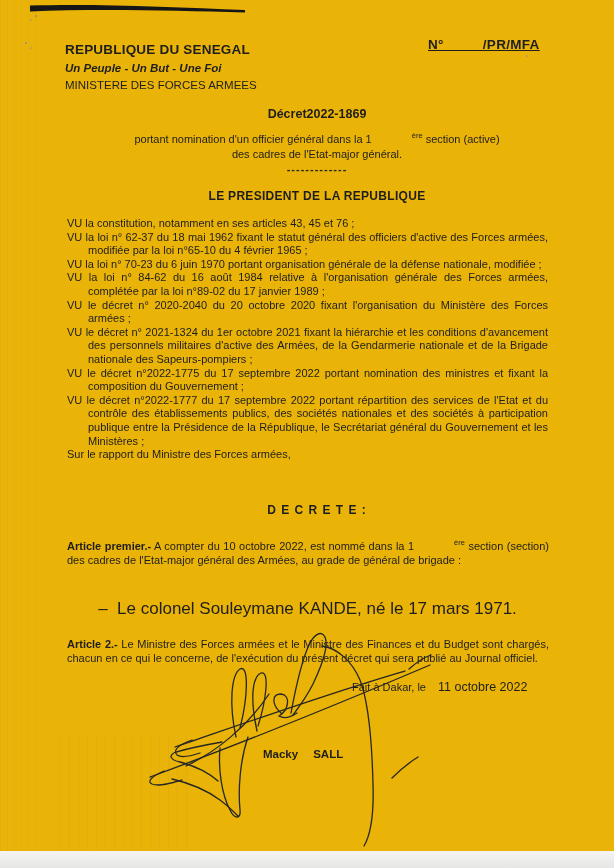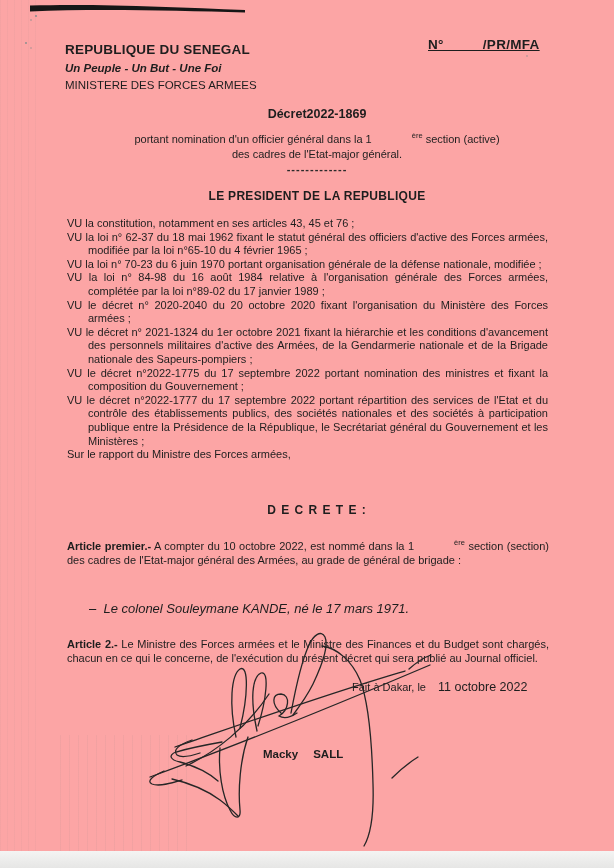--- a/index.html
+++ b/index.html
@@ -1,18 +1,18 @@
 <!DOCTYPE html>
 <html><head>
 <meta charset="utf-8">
 <style>
   html,body{margin:0;padding:0;background:#888;}
   .page{
     position:relative;width:614px;height:868px;margin:0 auto;
-    background:#fca5a5;overflow:hidden;
+    background:#eab308;overflow:hidden;
     font-family:"Liberation Sans",sans-serif;color:#1e1e1e;
   }
   .abs{position:absolute;}
   
   .country{left:65px;top:42px;font-size:13.5px;font-weight:bold;letter-spacing:.2px;}
   .motto{left:65px;top:62px;font-size:11.5px;font-style:italic;font-weight:bold;}
   .ministry{left:65px;top:79px;font-size:11.5px;}
   .refnum{left:428px;top:37px;font-size:13.5px;font-weight:bold;letter-spacing:.3px;text-decoration:underline;}
   
   .center-col{left:67px;width:500px;text-align:center;}
@@ -22,21 +22,21 @@
   .separator{top:163px;font-size:11px;font-weight:bold;letter-spacing:1px;color:#2a2a2a;}
   .president{top:189px;font-size:12px;font-weight:bold;letter-spacing:.3px;}
   
   .bodytext{font-size:11px;line-height:13.6px;text-align:justify;}
   .vu-block{left:67px;top:217px;width:481px;}
   .vu-item{padding-left:21px;text-indent:-21px;}
   .vu-item .marker{font-weight:normal;}
   .closing-line{padding-left:0;text-indent:0;}
   .decrete{top:503px;font-size:12px;font-weight:bold;letter-spacing:1px;}
   .article1{left:67px;top:540px;width:482px;}
-  .appointment{left:89px;top:602px;width:420px;font-size:13px;line-height:13.6px;padding-left:17px;text-indent:-17px;text-align:left;font-style:italic;}
+  .appointment{left:89px;top:602px;width:420px;font-size:17px;line-height:13.6px;padding-left:17px;text-indent:-17px;text-align:center;}
   .article2{left:67px;top:638px;width:482px;}
   .lead{font-weight:bold;}
   .sup{font-size:7.5px;vertical-align:super;line-height:0;padding-left:40px;}
   
   .signoff{left:352px;top:680px;font-size:11px;white-space:nowrap;}
   .signoff .date{font-weight:normal;font-size:12.5px;margin-left:12px;}
   .signer{left:263px;top:748px;font-size:11.5px;white-space:nowrap;font-weight:bold;}
   .signer .last{margin-left:15px;}
   
   .left-band{left:0;top:0;width:42px;height:100%;
@@ -69,21 +69,21 @@
     <span>portant nomination d'un officier général dans la 1</span><span class="sup">ère</span><span> section (active)</span><br>
     <span>des cadres de l'Etat-major général.</span>
   </div>
   <div class="abs center-col separator">-------------</div>
   <div class="abs center-col president">LE PRESIDENT DE LA REPUBLIQUE</div>
 
   <div class="abs vu-block bodytext">
     <div class="vu-item"><span class="marker">VU</span> <span>la constitution, notamment en ses articles 43, 45 et 76 ;</span></div>
     <div class="vu-item"><span class="marker">VU</span> <span>la loi n° 62-37 du 18 mai 1962 fixant le statut général des officiers d'active des Forces armées, modifiée par la loi n°65-10 du 4 février 1965 ;</span></div>
     <div class="vu-item"><span class="marker">VU</span> <span>la loi n° 70-23 du 6 juin 1970 portant organisation générale de la défense nationale, modifiée ;</span></div>
-    <div class="vu-item"><span class="marker">VU</span> <span>la loi n° 84-98 du 16 août 1984 relative à l'organisation générale des Forces armées, complétée par la loi n°89-02 du 17 janvier 1989 ;</span></div>
+    <div class="vu-item"><span class="marker">VU</span> <span>la loi n° 84-62 du 16 août 1984 relative à l'organisation générale des Forces armées, complétée par la loi n°89-02 du 17 janvier 1989 ;</span></div>
     <div class="vu-item"><span class="marker">VU</span> <span>le décret n° 2020-2040 du 20 octobre 2020 fixant l'organisation du Ministère des Forces armées ;</span></div>
     <div class="vu-item"><span class="marker">VU</span> <span>le décret n° 2021-1324 du 1er octobre 2021 fixant la hiérarchie et les conditions d'avancement des personnels militaires d'active des Armées, de la Gendarmerie nationale et de la Brigade nationale des Sapeurs-pompiers ;</span></div>
     <div class="vu-item"><span class="marker">VU</span> <span>le décret n°2022-1775 du 17 septembre 2022 portant nomination des ministres et fixant la composition du Gouvernement ;</span></div>
     <div class="vu-item"><span class="marker">VU</span> <span>le décret n°2022-1777 du 17 septembre 2022 portant répartition des services de l'Etat et du contrôle des établissements publics, des sociétés nationales et des sociétés à participation publique entre la Présidence de la République, le Secrétariat général du Gouvernement et les Ministères ;</span></div>
     <div class="closing-line">Sur le rapport du Ministre des Forces armées,</div>
   </div>
 
   <div class="abs center-col decrete">D E C R E T E :</div>
 
   <div class="abs article1 bodytext">

